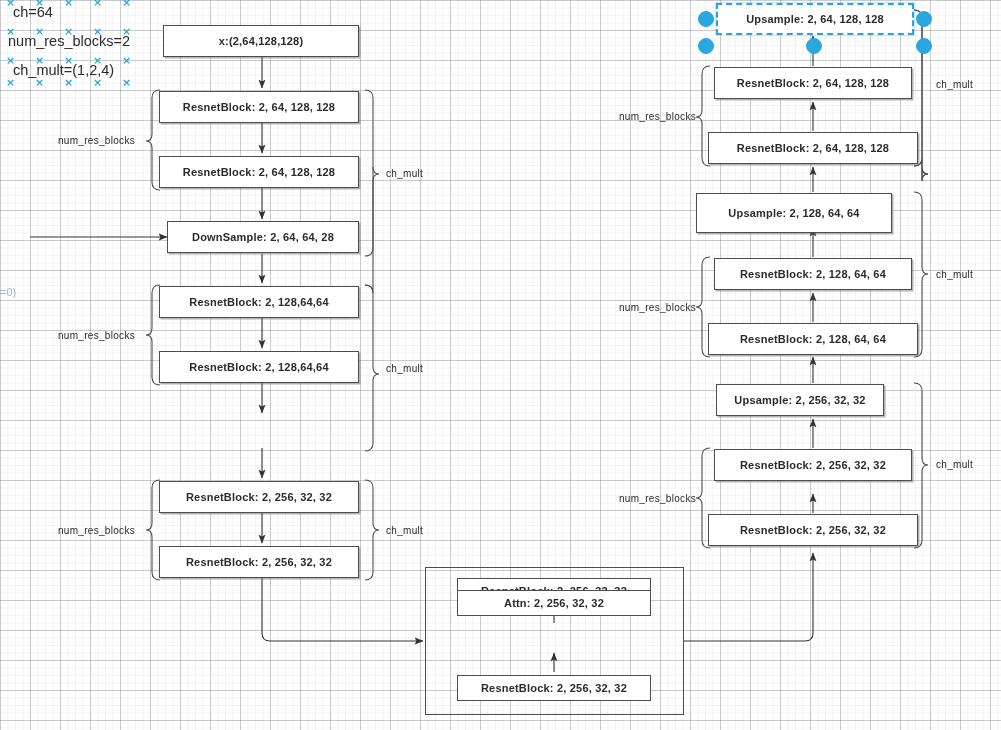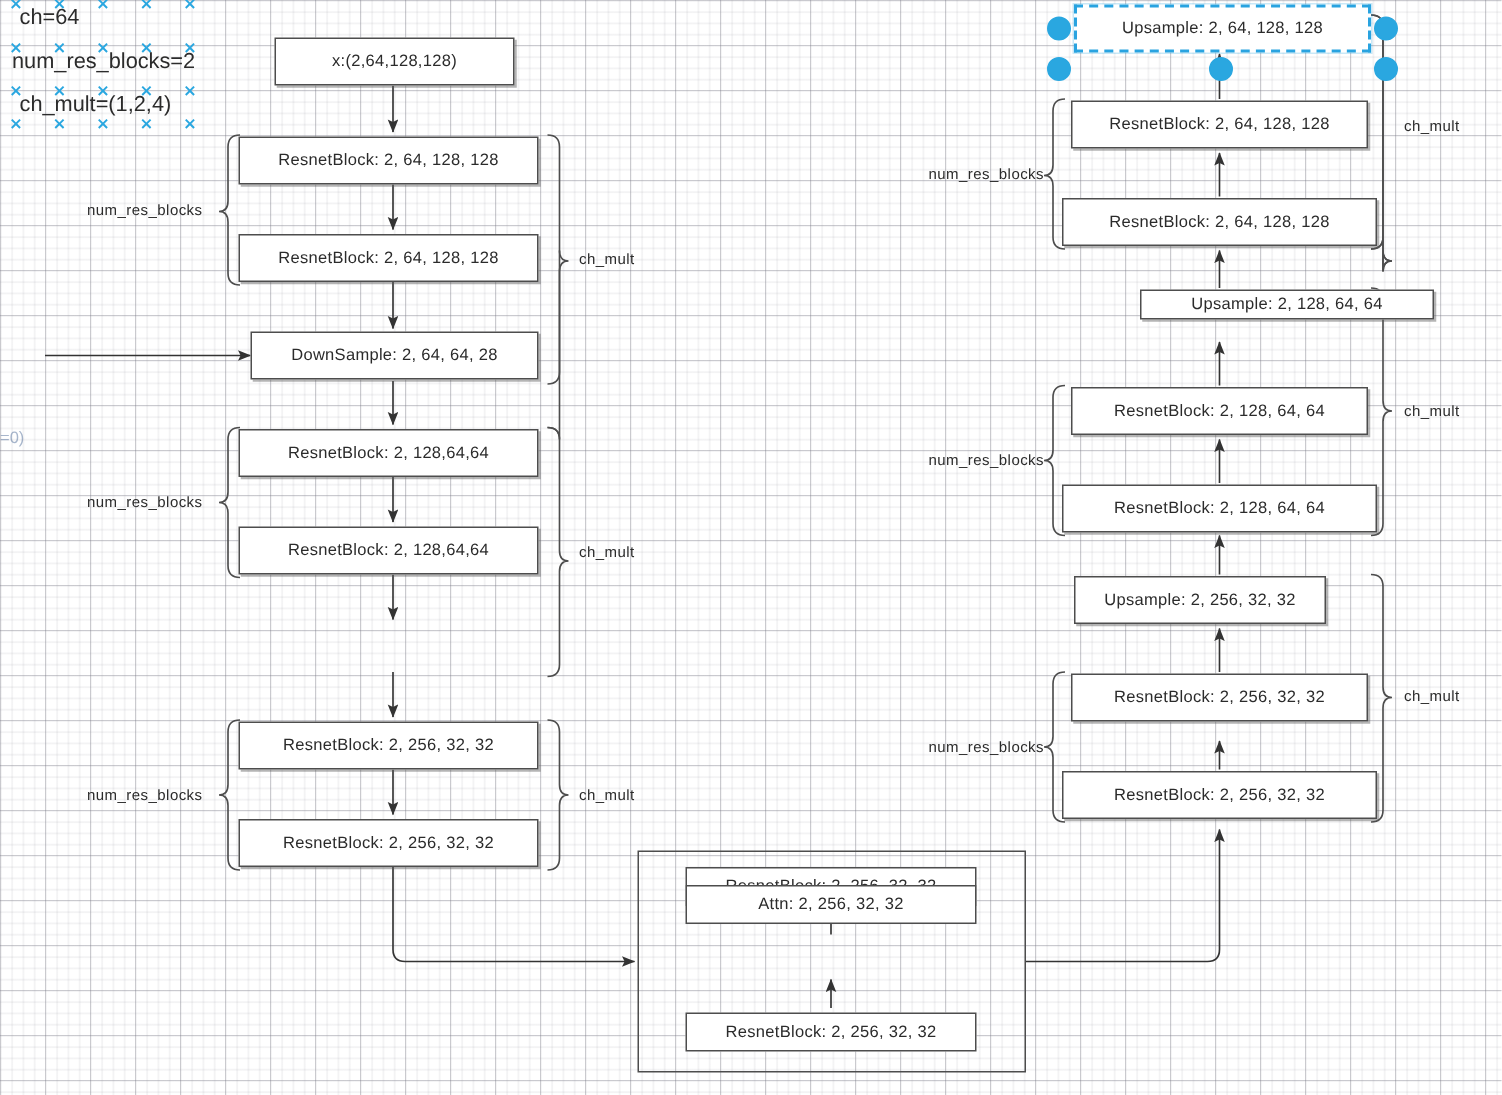--- a/index.html
+++ b/index.html
@@ -26,21 +26,21 @@
   .xmark{
     position:absolute;width:9px;height:9px;color:#2aa7e0;
     font-size:11px;line-height:9px;text-align:center;font-weight:700;
     font-family:"DejaVu Sans",sans-serif;
   }
   
   .node{
     position:absolute;box-sizing:border-box;background:#ffffff;
     border:1px solid #4d4d4d;
     display:flex;align-items:center;justify-content:center;
-    color:#2b2b2b;font-size:11px;letter-spacing:.2px;white-space:nowrap;
+    color:#2b2b2b;font-size:11px;letter-spacing:.2px;white-space:nowrap;font-weight:bold;
   }
   .node.shadow{ box-shadow:1.5px 1.5px 0 rgba(90,90,90,.45); }
   .node.outer{ background:transparent; }
   .node.selected{
     border:2px dashed #29a3e0;
     box-shadow:0 0 0 1px rgba(41,163,224,.25);
   }
   .handle{
     position:absolute;width:14px;height:14px;border-radius:50%;
     background:#2aa7e0;border:1px solid #2aa7e0;
@@ -146,21 +146,21 @@
       <path d="M710,257 Q702,257 702,265 L702,300 Q702,307 696,307 Q702,307 702,314 L702,349 Q702,357 710,357"></path>
 
       <path d="M914,192 Q922,192 922,200 L922,267 Q922,274 928,274 Q922,274 922,281 L922,349 Q922,357 914,357"></path>
 
       <path d="M710,448 Q702,448 702,456 L702,491 Q702,498 696,498 Q702,498 702,505 L702,540 Q702,548 710,548"></path>
 
       <path d="M914,383 Q922,383 922,391 L922,458 Q922,465 928,465 Q922,465 922,472 L922,540 Q922,548 914,548"></path>
     </g>
   </svg>
 
-  <div class="node shadow" style="left:163px;top:25px;width:160px;height:32px;margin-left:20px;">x:(2,64,128,128)</div>
+  <div class="node shadow" style="left:163px;top:25px;width:196px;height:32px;">x:(2,64,128,128)</div>
 
   <div class="node shadow" style="left:159px;top:91px;width:200px;height:32px;">ResnetBlock: 2, 64, 128, 128</div>
   <div class="node shadow" style="left:159px;top:156px;width:200px;height:32px;">ResnetBlock: 2, 64, 128, 128</div>
   <div class="node shadow" style="left:167px;top:221px;width:192px;height:32px;">DownSample:  2,  64,  64,  28</div>
 
   <div class="node shadow" style="left:159px;top:286px;width:200px;height:32px;">ResnetBlock: 2, 128,64,64</div>
   <div class="node shadow" style="left:159px;top:351px;width:200px;height:32px;">ResnetBlock: 2, 128,64,64</div>
 
   <div class="node shadow" style="left:159px;top:481px;width:200px;height:32px;">ResnetBlock: 2, 256,  32,  32</div>
   <div class="node shadow" style="left:159px;top:546px;width:200px;height:32px;">ResnetBlock: 2, 256,  32,  32</div>
@@ -180,21 +180,21 @@
   <div class="node selected" style="left:716px;top:3px;width:198px;height:32px;">Upsample: 2, 64, 128, 128</div>
   <div class="handle" style="left:698px;top:11px;"></div>
   <div class="handle" style="left:916px;top:11px;"></div>
   <div class="handle" style="left:698px;top:38px;"></div>
   <div class="handle" style="left:806px;top:38px;"></div>
   <div class="handle" style="left:916px;top:38px;"></div>
 
   <div class="node shadow" style="left:714px;top:67px;width:198px;height:32px;">ResnetBlock: 2, 64, 128, 128</div>
   <div class="node shadow" style="left:708px;top:132px;width:210px;height:32px;">ResnetBlock: 2, 64, 128, 128</div>
 
-  <div class="node shadow" style="left:760px;top:193px;width:196px;height:20px;">Upsample: 2, 128, 64, 64</div>
+  <div class="node shadow" style="left:696px;top:193px;width:196px;height:40px;">Upsample: 2, 128, 64, 64</div>
   <div class="node shadow" style="left:714px;top:258px;width:198px;height:32px;">ResnetBlock: 2, 128, 64, 64</div>
   <div class="node shadow" style="left:708px;top:323px;width:210px;height:32px;">ResnetBlock: 2, 128, 64, 64</div>
 
   <div class="node shadow" style="left:716px;top:384px;width:168px;height:32px;">Upsample: 2, 256, 32, 32</div>
   <div class="node shadow" style="left:714px;top:449px;width:198px;height:32px;">ResnetBlock: 2, 256, 32, 32</div>
   <div class="node shadow" style="left:708px;top:514px;width:210px;height:32px;">ResnetBlock: 2, 256, 32, 32</div>
 
   <div class="lbl brace-lbl" style="left:619px;top:111px;">num_res_blocks</div>
   <div class="lbl brace-lbl" style="left:936px;top:79px;">ch_mult</div>
   <div class="lbl brace-lbl" style="left:619px;top:302px;">num_res_blocks</div>

